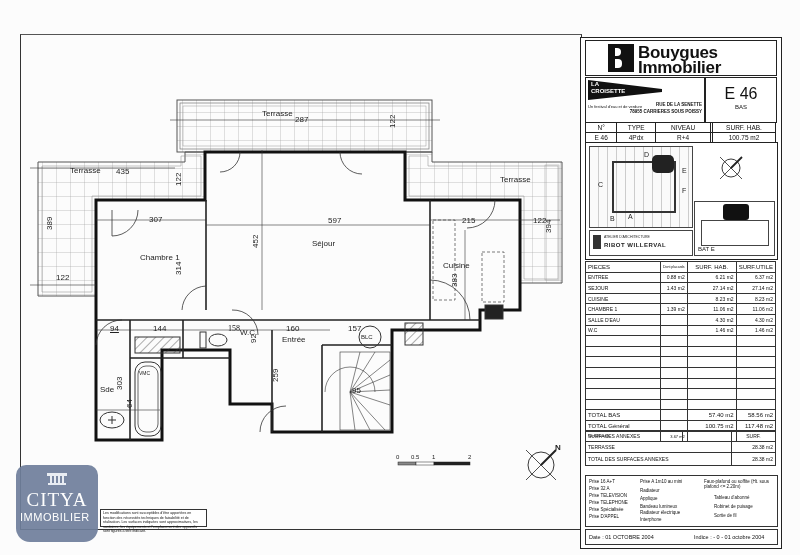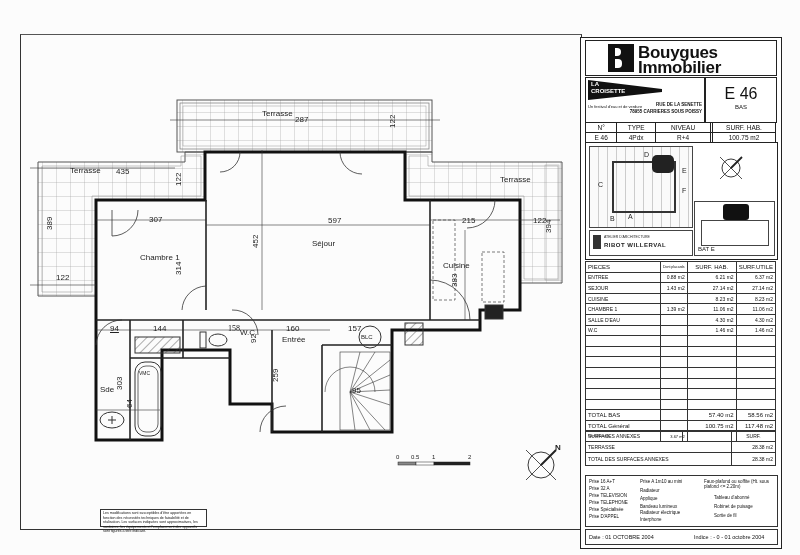--- a/index.html
+++ b/index.html
@@ -221,20 +221,32 @@
   <span class="lbl" style="left:139px;top:371px;font-size:5px;">VMC</span>
 
   <span class="lbl" style="left:396px;top:454px;font-size:6px;">0</span>
   <span class="lbl" style="left:411px;top:454px;font-size:6px;">0.5</span>
   <span class="lbl" style="left:432px;top:454px;font-size:6px;">1</span>
   <span class="lbl" style="left:468px;top:454px;font-size:6px;">2</span>
   <span class="lbl" style="left:555px;top:444px;font-size:8px;font-weight:bold;">N</span>
 
   <div class="note">Les modifications sont susceptibles d'être apportées en fonction des nécessités techniques de faisabilité et de réalisation. Les surfaces indiquées sont approximatives, les sanitaires, les équipements et l'emplacement des appareils sont figurés à titre indicatif.</div>
 
+  <div class="citya">
+    <svg class="col" viewBox="0 0 22 12">
+      <rect x="1" y="0" width="20" height="3" fill="#e8ecf3"></rect>
+      <rect x="4" y="3" width="2" height="7" fill="#e8ecf3"></rect>
+      <rect x="8" y="3" width="2" height="7" fill="#e8ecf3"></rect>
+      <rect x="12" y="3" width="2" height="7" fill="#e8ecf3"></rect>
+      <rect x="16" y="3" width="2" height="7" fill="#e8ecf3"></rect>
+      <rect x="2" y="10" width="18" height="2" fill="#e8ecf3"></rect>
+    </svg>
+    <div class="name">CITYA</div>
+    <div class="sub">IMMOBILIER</div>
+  </div>
 
   <div class="tb">
     <div class="tb-logo">
       <div class="bmark"></div>
       <div class="t1">Bouygues</div>
       <div class="t2">Immobilier</div>
     </div>
 
     <div class="tb-prog">
       <div class="flag">

